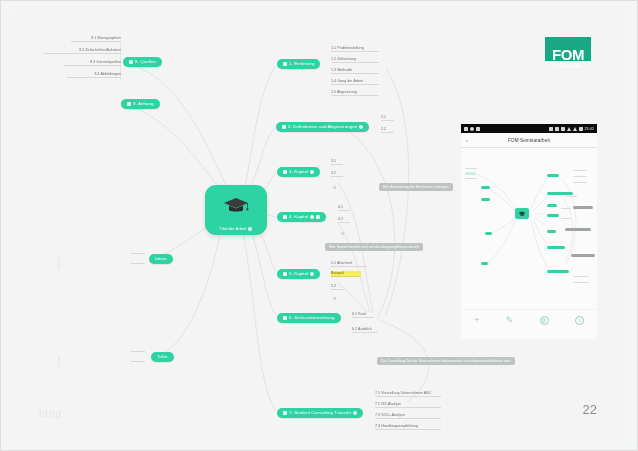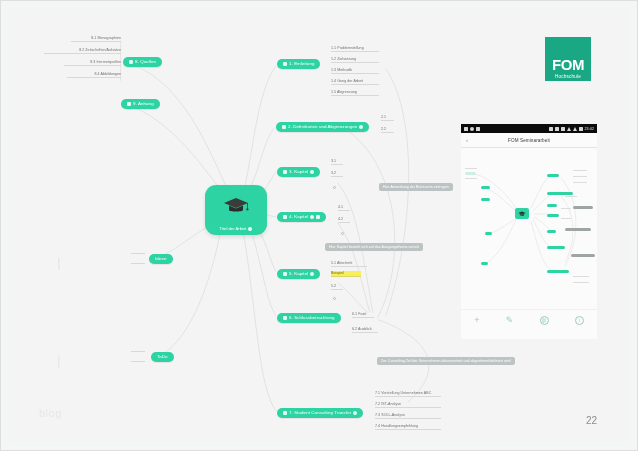--- a/index.html
+++ b/index.html
@@ -95,21 +95,21 @@
   }
 
   .joint {
     position:absolute; width:3px;height:3px;border-radius:50%;
     background:#fff; border:.6px solid #b9b9b9;
   }
 
   
   #fom {
     position: absolute; left: 536px; top: 28px;
-    width: 46px; height: 44px;
+    width: 46px; height: 24px;
     background: #1aa884;
     display:flex; flex-direction:column;
     align-items:center; justify-content:center;
     padding-top:18px;
   }
   #fom .fom-main {
     color:#ffffff; font-weight:bold; font-size:15px; line-height:1;
     letter-spacing:-.5px; font-family:"Liberation Sans", sans-serif;
   }
   #fom .fom-sub {
@@ -171,22 +171,22 @@
     width:9px;height:9px;border:.8px solid #7fbfae;border-radius:50%;
     display:flex;align-items:center;justify-content:center;font-size:5px;
   }
 
   
   #watermark {
     position:absolute; left:30px; top:398px;
     font-size:11px; color:#e6e6e6; letter-spacing:.5px;
   }
   #pagenum {
-    position:absolute; right:32px; bottom:16px;
-    font-size:10px; color:#8d8d8d;
+    position:absolute; right:32px; bottom:25px;
+    font-size:13px; color:#8d8d8d;
   }
 </style>
 </head>
 <body>
 
 <div id="slide">
   <div id="canvas">
 
     <svg class="links" viewBox="0 0 622 435" preserveAspectRatio="none">
       <g fill="none" stroke="#d9d9d9" stroke-width="0.7">

